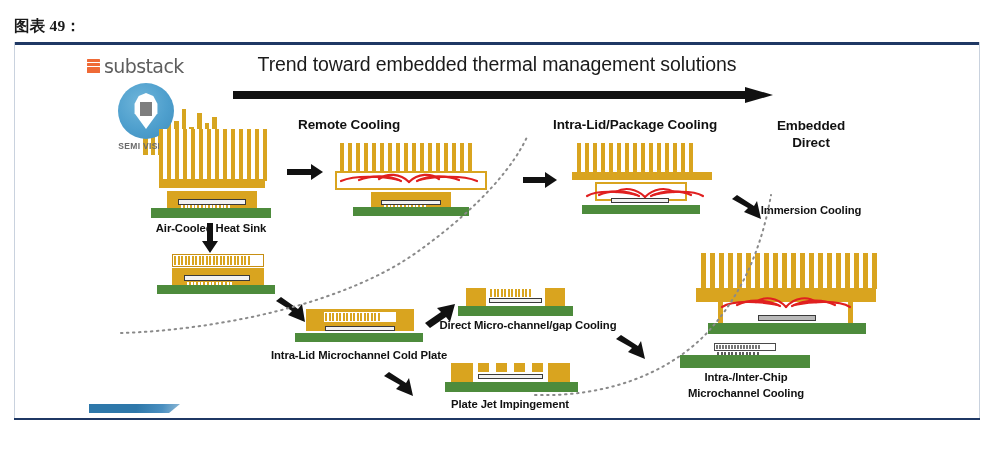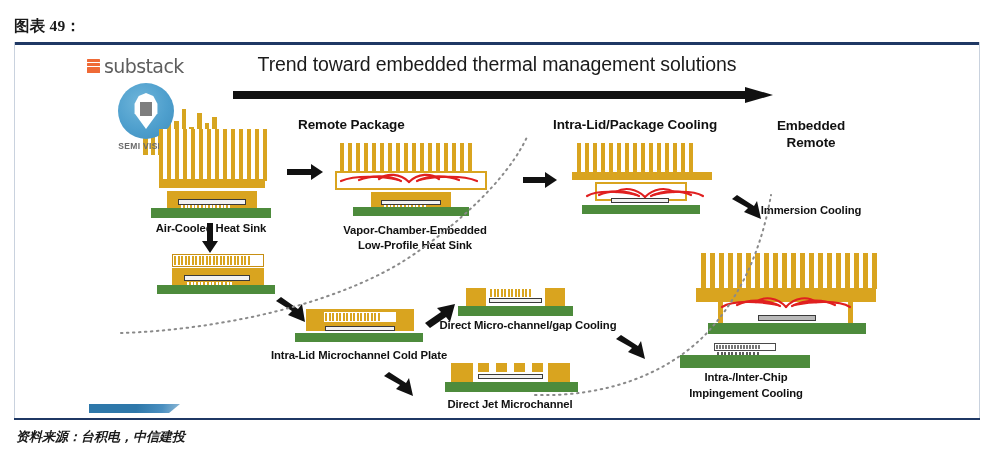--- a/index.html
+++ b/index.html
@@ -204,23 +204,23 @@
       <div class="sv-chip"></div>
       <div class="sv-label">SEMI VISION</div>
     </div>
 
     <div class="banner-text">Trend toward embedded thermal management solutions</div>
     <svg class="banner-arrow" viewBox="0 0 540 16">
       <rect x="0" y="4" width="515" height="8" fill="#111"></rect>
       <polygon points="512,0 540,8 512,16" fill="#111"></polygon>
     </svg>
 
-    <div class="sec-head sec-remote">Remote Package</div>
+    <div class="sec-head sec-remote">Remote Cooling</div>
     <div class="sec-head sec-intralid">Intra-Lid/Package Cooling</div>
-    <div class="sec-head sec-embedded">Embedded Remote</div>
+    <div class="sec-head sec-embedded">Embedded Direct</div>
 
     <div class="dev" style="left:130px; top:84px; width:130px; height:88px;">
       <div class="fins" style="left:14px; top:0; height:52px;">
         <span style="width:4px;height:52px"></span>
           <b style="width:4px;height:52px"></b>
         <span style="width:4px;height:52px"></span>
           <b style="width:4px;height:52px"></b>
         <span style="width:4px;height:52px"></span>
           <b style="width:4px;height:52px"></b>
         <span style="width:4px;height:52px"></span>
@@ -316,21 +316,20 @@
           <i></i>
           <i></i>
           <i></i>
           <i></i>
           <i></i>
           <i></i>
           <i></i>
       </div>
       <div class="pcb" style="left:22px; top:64px; width:116px; height:9px;"></div>
     </div>
-    <div class="dev-label" style="left:317px; top:178px; width:166px;">Vapor-Chamber-Embedded Low-Profile Heat Sink</div>
 
     <div class="dev" style="left:551px; top:98px; width:158px; height:78px;">
       <div class="fins" style="left:11px; top:0; height:30px;">
         <span style="width:4px;height:30px"></span>
           <b style="width:4px;height:30px"></b>
         <span style="width:4px;height:30px"></span>
           <b style="width:4px;height:30px"></b>
         <span style="width:4px;height:30px"></span>
           <b style="width:4px;height:30px"></b>
         <span style="width:4px;height:30px"></span>
@@ -577,21 +576,21 @@
           <i></i>
           <i></i>
           <i></i>
           <i></i>
           <i></i>
           <i></i>
           <i></i>
       </div>
       <div class="pcb" style="left:0px; top:25px; width:133px; height:10px;"></div>
     </div>
-    <div class="dev-label" style="left:400px; top:352px; width:190px;">Direct Jet Microchannel</div>
+    <div class="dev-label" style="left:400px; top:352px; width:190px;">Plate Jet Impingement</div>
 
     <div class="dev" style="left:665px; top:298px; width:130px; height:30px;">
       <div class="microch" style="left:34px; top:0; width:62px; height:8px; border:1px solid #4a4a4a; background:#ffffff;">
         <i style="background:#777;width:1.5px"></i>
           <i style="background:#777;width:1.5px"></i>
           <i style="background:#777;width:1.5px"></i>
         <i style="background:#777;width:1.5px"></i>
           <i style="background:#777;width:1.5px"></i>
           <i style="background:#777;width:1.5px"></i>
         <i style="background:#777;width:1.5px"></i>
@@ -613,21 +612,21 @@
           <i style="background:#5a5a5a"></i>
         <i style="background:#5a5a5a"></i>
           <i style="background:#5a5a5a"></i>
           <i style="background:#5a5a5a"></i>
         <i style="background:#5a5a5a"></i>
           <i style="background:#5a5a5a"></i>
           <i style="background:#5a5a5a"></i>
       </div>
       <div class="pcb" style="left:0px; top:12px; width:130px; height:13px;"></div>
     </div>
-    <div class="dev-label" style="left:655px; top:325px; width:152px; line-height:1.4;">Intra-/Inter-Chip Impingement Cooling</div>
+    <div class="dev-label" style="left:655px; top:325px; width:152px; line-height:1.4;">Intra-/Inter-Chip Microchannel Cooling</div>
 
     <svg class="ov" viewBox="0 0 964 372">
       <defs>
         <marker id="ah" markerWidth="6" markerHeight="6" refX="3" refY="3" orient="auto">
           <polygon points="0,0 6,3 0,6" fill="#111"></polygon>
         </marker>
       </defs>
 
       <g stroke="#e02020" stroke-width="2.2" fill="none" stroke-linecap="round">
         <path d="M394,137 C385,128 372,128 364,134"></path>
@@ -681,14 +680,13 @@
       </g>
     </svg>
   </div>
 
   <div class="wm-bar"></div>
 
   <div class="frame-edge-l"></div>
   <div class="frame-edge-r"></div>
   <div class="rule-bottom"></div>
 
-  <div class="source-row">资料来源：台积电，中信建投</div>
 </div>
 
 </body></html>

